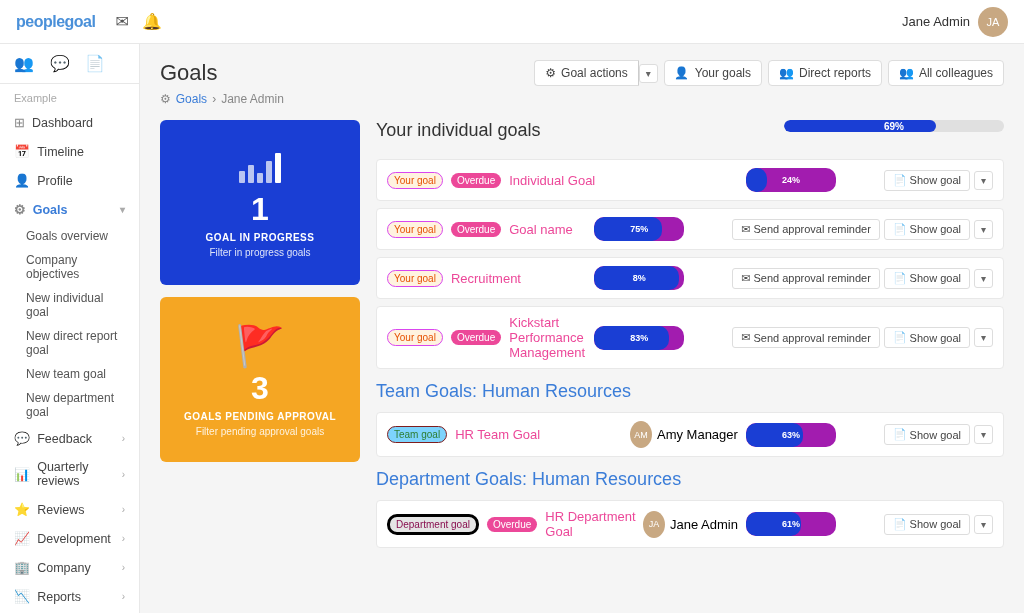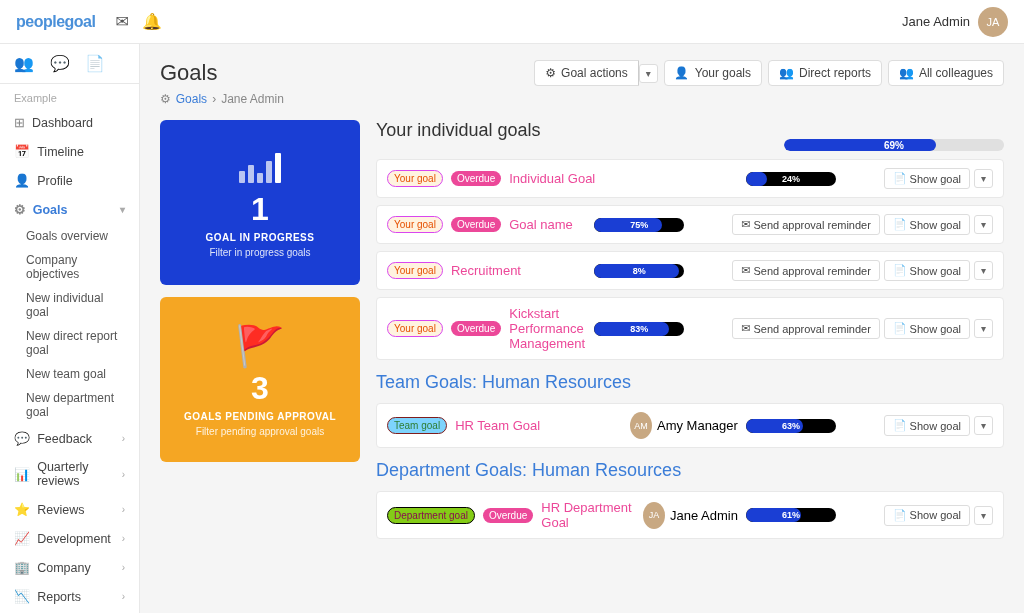--- a/index.html
+++ b/index.html
@@ -63,24 +63,24 @@
     .progress-bar-fill { height: 100%; border-radius: 10px; background: #1a3ed4; }
     .progress-bar-wrap-rel { position: relative; flex: 1; }
     .prog-label-inside { position: absolute; left: 0; right: 0; top: 0; bottom: 0; display: flex; align-items: center; justify-content: center; font-size: 10px; color: #fff; font-weight: 600; }
 
     
     .goal-row { background: #fff; border: 1px solid #e8e8e8; border-radius: 4px; padding: 8px 10px; margin-bottom: 7px; display: flex; align-items: center; gap: 8px; }
     .tag { font-size: 10px; padding: 2px 6px; border-radius: 10px; font-weight: 500; white-space: nowrap; }
     .tag-your-goal { background: #fff3e0; color: #e65100; border: 1px solid #d946ef; }
     .tag-overdue { background: #ec4899; color: #fff; }
     .tag-team-goal { background: #7dd3fc; color: #2e7d32; border: 1px solid #7f1d1d; }
-    .tag-dept-goal { background: #84cc16; color: #880e4f; border: 1px solid #000000; }
+    .tag-dept-goal { background: #e5e5e5; color: #880e4f; border: 3px solid #000000; }
     .goal-name { flex: 1; font-size: 13px; color: #ec4899; font-weight: 400; }
     .goal-progress { display: flex; align-items: center; gap: 6px; min-width: 130px; }
-    .mini-progress-wrap { width: 90px; background: #000000; border-radius: 10px; height: 14px; position: relative; overflow: hidden; text-align: right; }
+    .mini-progress-wrap { width: 90px; background: #a21caf; border-radius: 10px; height: 24px; position: relative; overflow: hidden; text-align: right; }
     .mini-progress-fill { height: 100%; border-radius: 10px; background: #1a3ed4; }
     .mini-progress-label { position: absolute; left: 0; right: 0; top: 0; bottom: 0; display: flex; align-items: center; justify-content: center; font-size: 9px; color: #fff; font-weight: 700; }
     .goal-actions { display: flex; gap: 4px; align-items: center; }
     .btn-sm { padding: 3px 8px; font-size: 11px; border: 1px solid #ddd; border-radius: 3px; background: #fff; cursor: pointer; color: #444; display: flex; align-items: center; gap: 3px; white-space: nowrap; }
     .btn-arrow-only { padding: 3px 6px; border: 1px solid #ddd; border-radius: 3px; background: #fff; cursor: pointer; color: #666; font-size: 10px; }
     .avatar-small { width: 22px; height: 27px; border-radius: 50%; background: #c8a882; display: flex; align-items: center; justify-content: center; font-size: 9px; color: #fff; flex-shrink: 0; overflow: hidden; }
     .person-info { display: flex; align-items: center; gap: 5px; flex: 1; }
 
     
     .flag-icon { font-size: 40px; }
@@ -241,21 +241,21 @@
           <div class="flag-icon">🚩</div>
           <div class="card-number">3</div>
           <div class="card-label">GOALS PENDING APPROVAL</div>
           <div class="card-sublabel">Filter pending approval goals</div>
         </div>
       </div>
 
       <div class="goals-col">
 
         <div class="goals-section">
-          <div style="display:flex;align-items:flex-end;justify-content:space-between;margin-bottom:8px;">
+          <div style="display:flex;align-items:flex-start;justify-content:space-between;margin-bottom:8px;">
             <h2 class="goals-section-title">Your individual goals</h2>
             <div style="display:flex;align-items:center;gap:8px;min-width:220px;">
               <div class="progress-bar-wrap-rel" style="flex:1;">
                 <div class="progress-bar-wrap">
                   <div class="progress-bar-fill" style="width:69%;"></div>
                 </div>
                 <div class="prog-label-inside">69%</div>
               </div>
             </div>
           </div>

